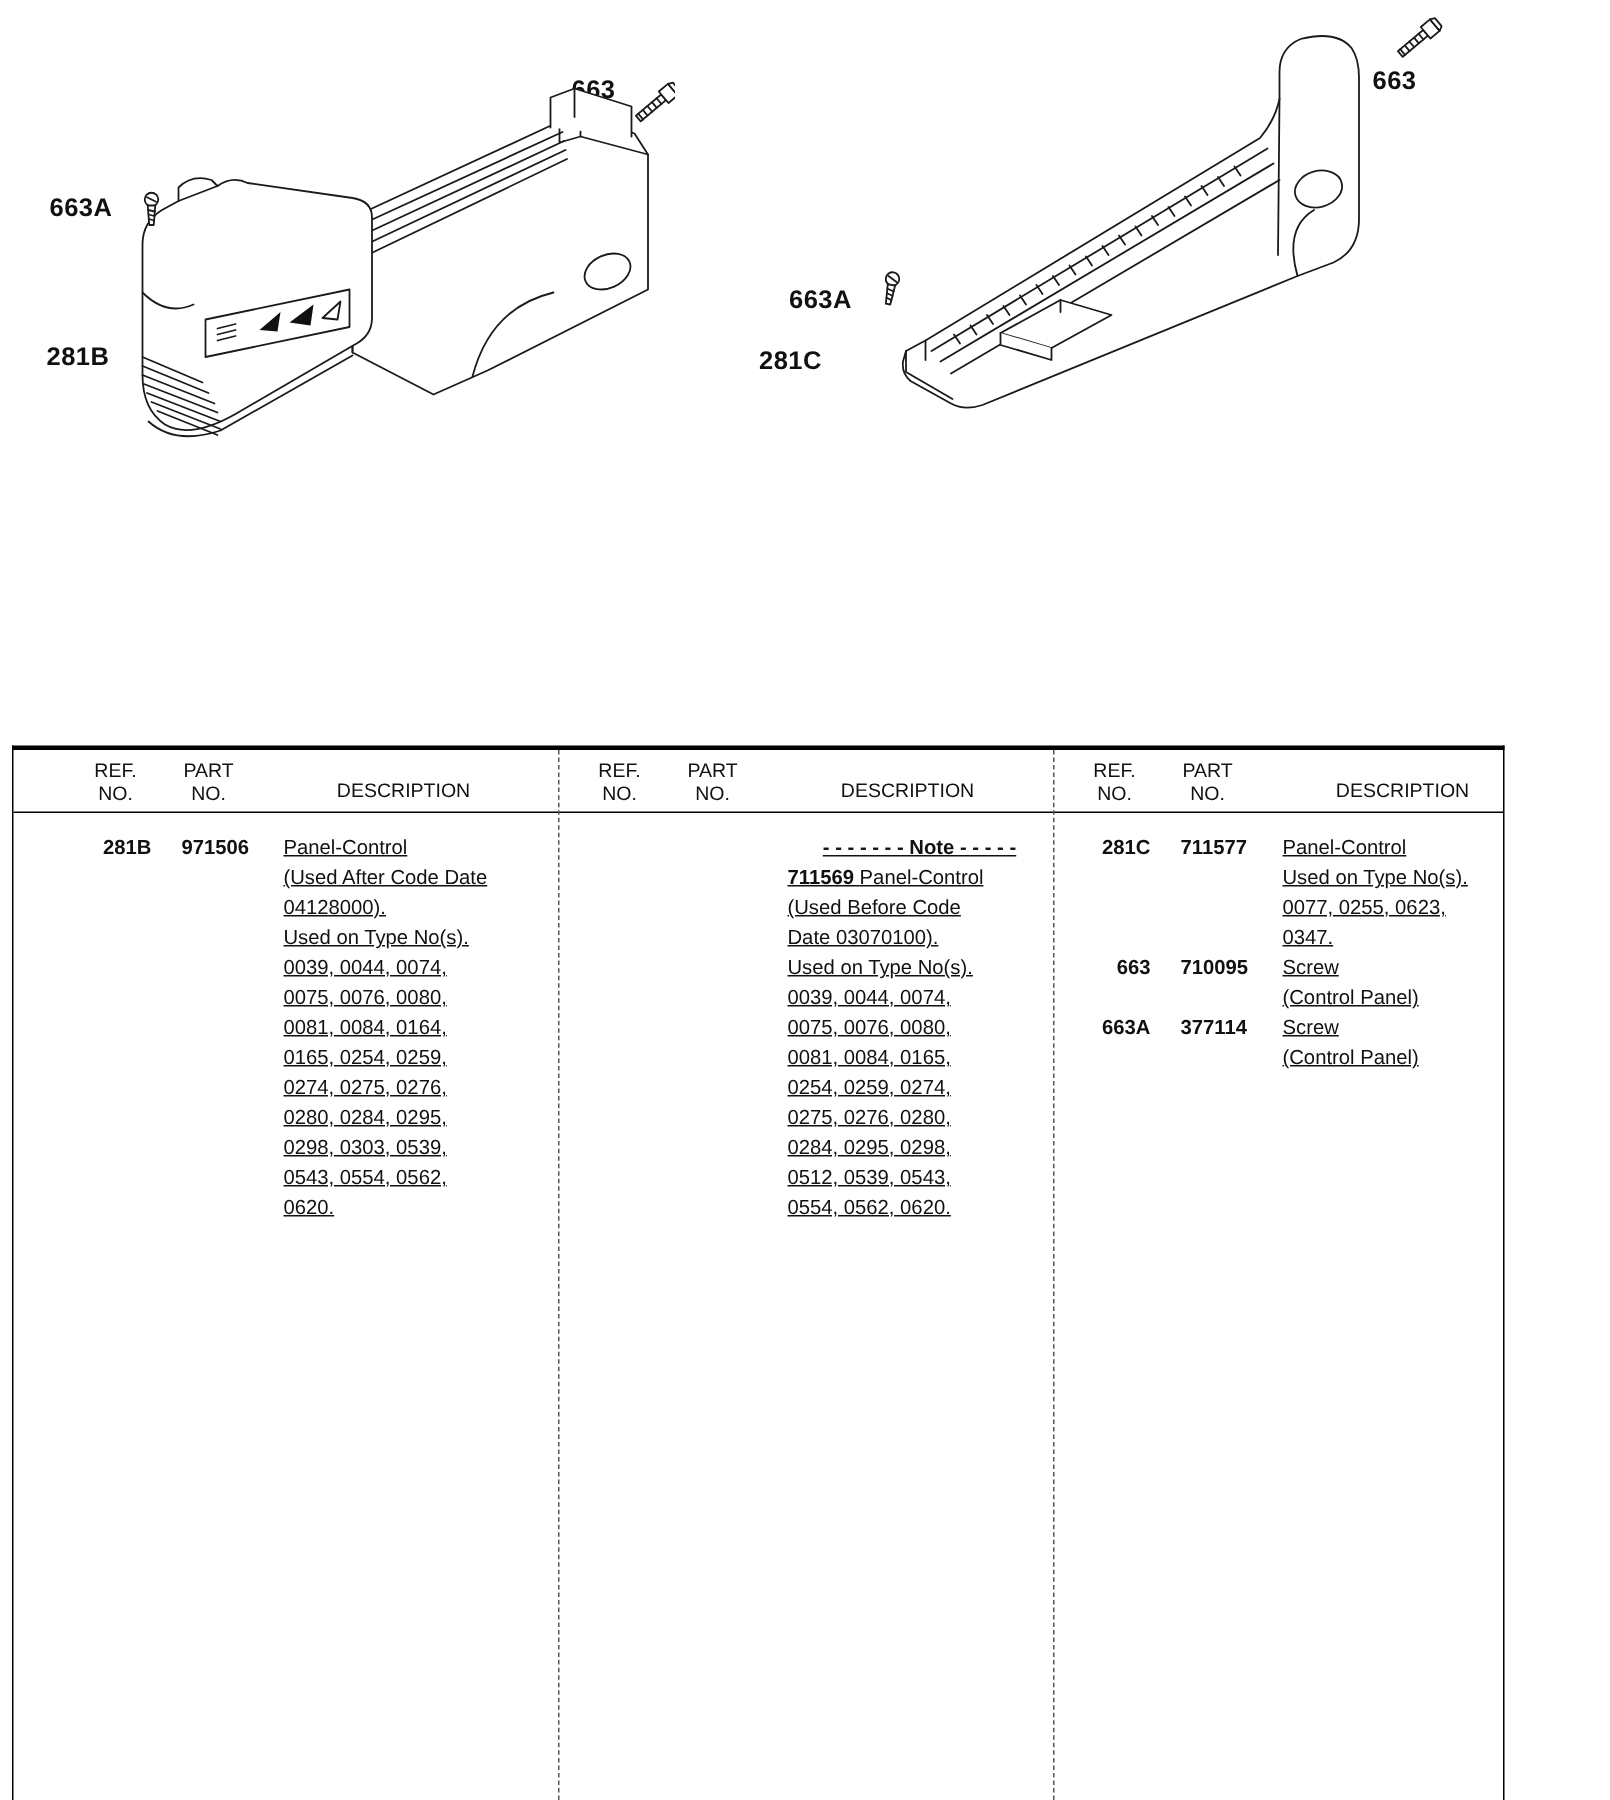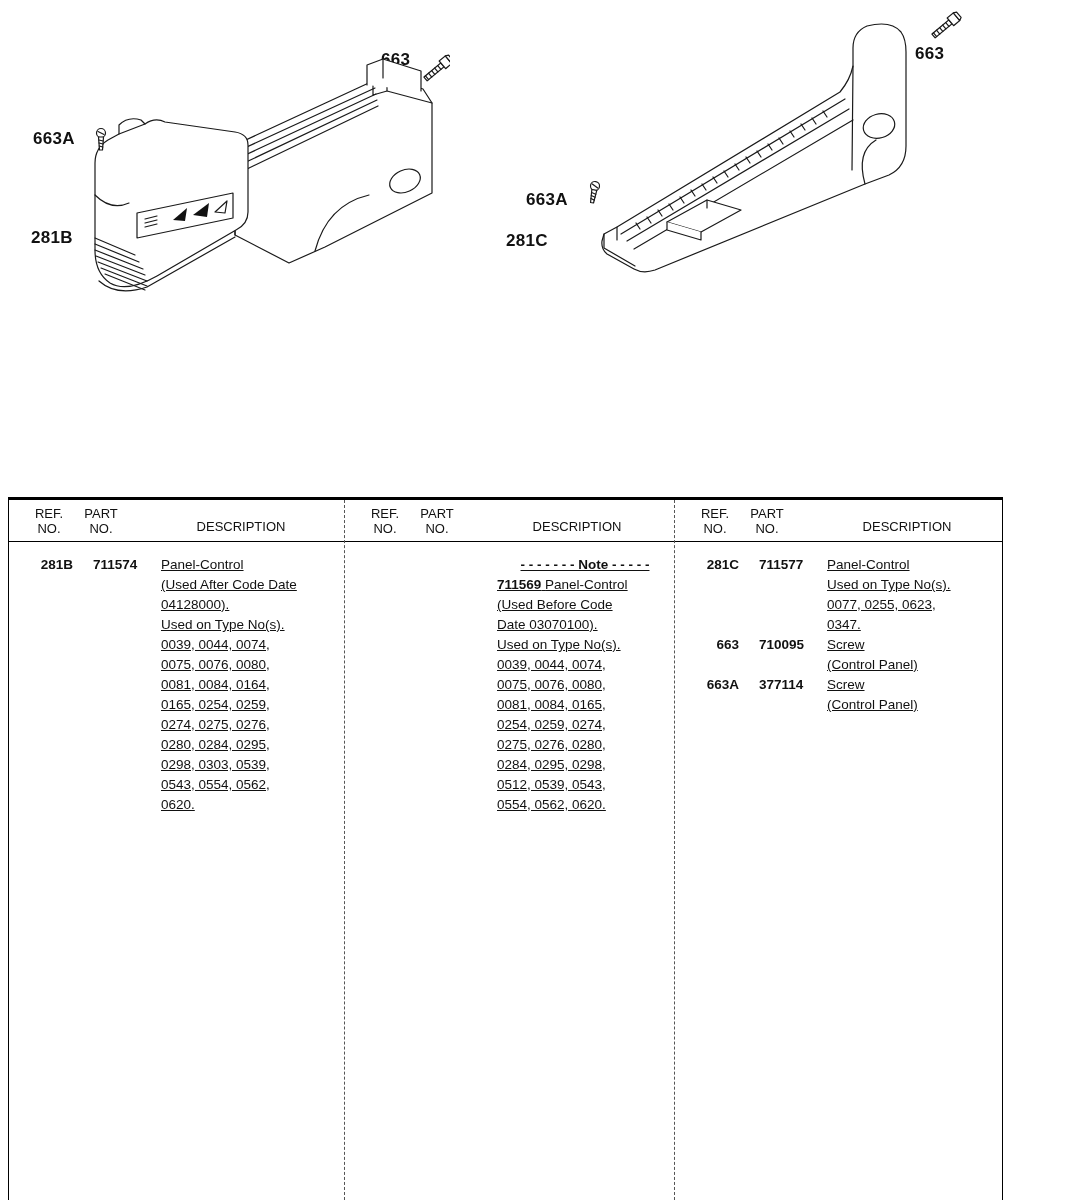--- a/index.html
+++ b/index.html
@@ -11,30 +11,31 @@
   .part-label {
     position:absolute; font-weight:bold; font-size:17px; letter-spacing:.3px; color:#111;
   }
   svg.drawing { position:absolute; }
 
   
   .parts-table {
     position:absolute; left:8px; top:497px; width:995px; height:703px;
     border-top:3px solid #000; border-left:1.5px solid #000; border-right:1.5px solid #000;
     display:flex;
+    padding-left:28px;
   }
   .header-rule { position:absolute; left:0; right:0; top:41px; border-top:1.5px solid #000; }
   .tcol { position:relative; height:100%; }
   .tcol1 { width:335px; }
   .tcol2 { width:330px; border-left:1px dashed #555; }
   .tcol3 { flex:1; border-left:1px dashed #555; }
   .col-header { position:relative; height:41px; font-size:13px; }
   .hblock { position:absolute; text-align:center; line-height:15px; top:6px; }
   .h-ref  { left:14px; width:52px; }
-  .h-part { left:62px; width:60px; }
+  .h-part { left:72px; width:60px; }
   .h-desc { left:138px; width:188px; top:19px; }
   .entries { padding-top:14px; font-size:13.5px; line-height:20px; }
   .entry { position:relative; }
   .entry .ref  { position:absolute; left:6px;  width:58px; text-align:right; font-weight:bold; }
   .entry .part { position:absolute; left:84px; width:64px; font-weight:bold; }
   .entry .desc { margin-left:152px; margin-right:6px;text-decoration:underline; }
   .note-title { font-weight:bold; text-align:center; width:176px; }
   .bold { font-weight:bold; }
 </style>
 </head>
@@ -150,21 +151,21 @@
       </div>
       <div class="hblock h-part">
         <div>PART</div>
         <div>NO.</div>
       </div>
       <div class="hblock h-desc">DESCRIPTION</div>
     </div>
     <div class="entries">
       <div class="entry">
         <div class="ref">281B</div>
-        <div class="part">711574</div>
+        <div class="part">971506</div>
         <div class="desc">
           <div>Panel-Control</div>
           <div>(Used After Code Date</div>
           <div>04128000).</div>
           <div>Used on Type No(s).</div>
           <div>0039, 0044, 0074,</div>
           <div>0075, 0076, 0080,</div>
           <div>0081, 0084, 0164,</div>
           <div>0165, 0254, 0259,</div>
           <div>0274, 0275, 0276,</div>

